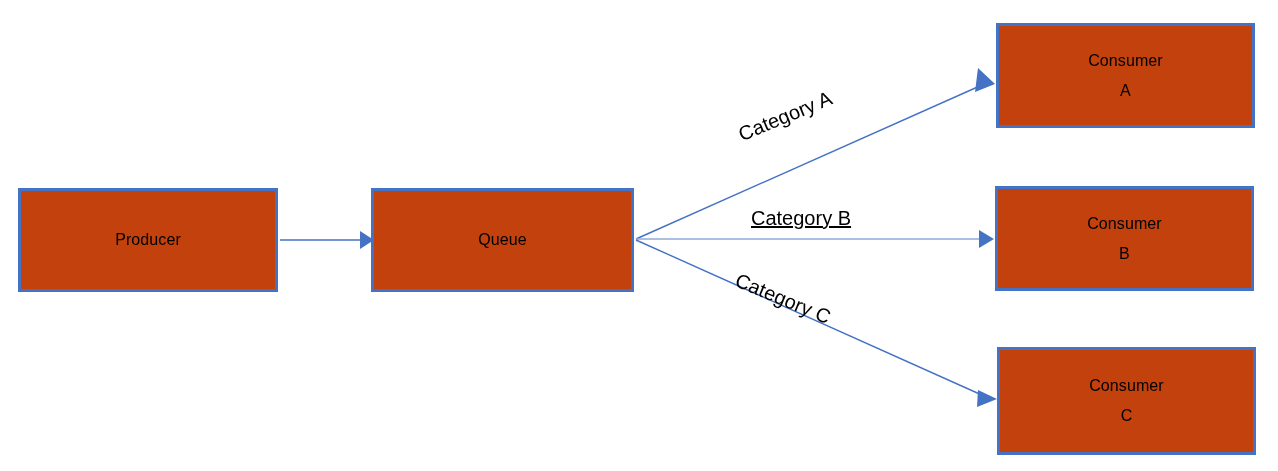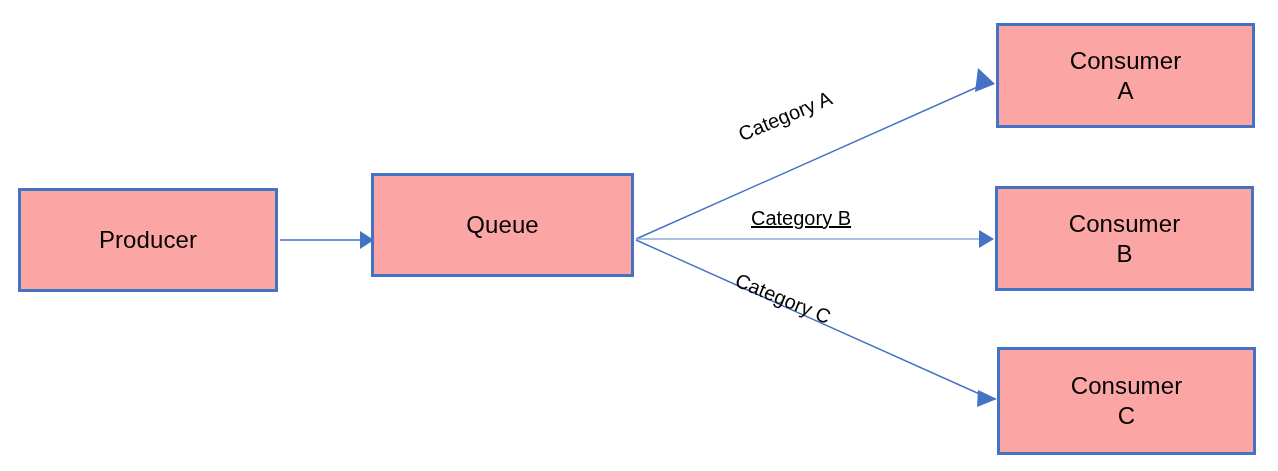--- a/index.html
+++ b/index.html
@@ -15,40 +15,40 @@
     position: relative;
     width: 1278px;
     height: 471px;
     background: #ffffff;
     overflow: hidden;
   }
   
   .node {
     position: absolute;
     box-sizing: border-box;
-    background: #fca5a5;
+    background: #c2410c;
     display: flex;
     flex-direction: column;
     align-items: center;
     justify-content: center;
     text-align: center;
     color: #000000;
-    font-size: 24px;
+    font-size: 16px;
     line-height: 30px;
     letter-spacing: 0.1px;
   }
   .node .line2 {
     display: block;
   }
   #node-producer {
     left: 18px;  top: 188px;  width: 260px; height: 104px;
     border: 3px solid #4472C4;
   }
   #node-queue {
-    left: 371px; top: 173px;  width: 263px; height: 104px;
+    left: 371px; top: 188px;  width: 263px; height: 104px;
     border: 3px solid #4472C4;
   }
   #node-consumer-a {
     left: 996px; top: 23px;   width: 259px; height: 105px;
     border: 3px solid #4472C4;
   }
   #node-consumer-b {
     left: 995px; top: 186px;  width: 259px; height: 105px;
     border: 3px solid #4472C4;
   }

